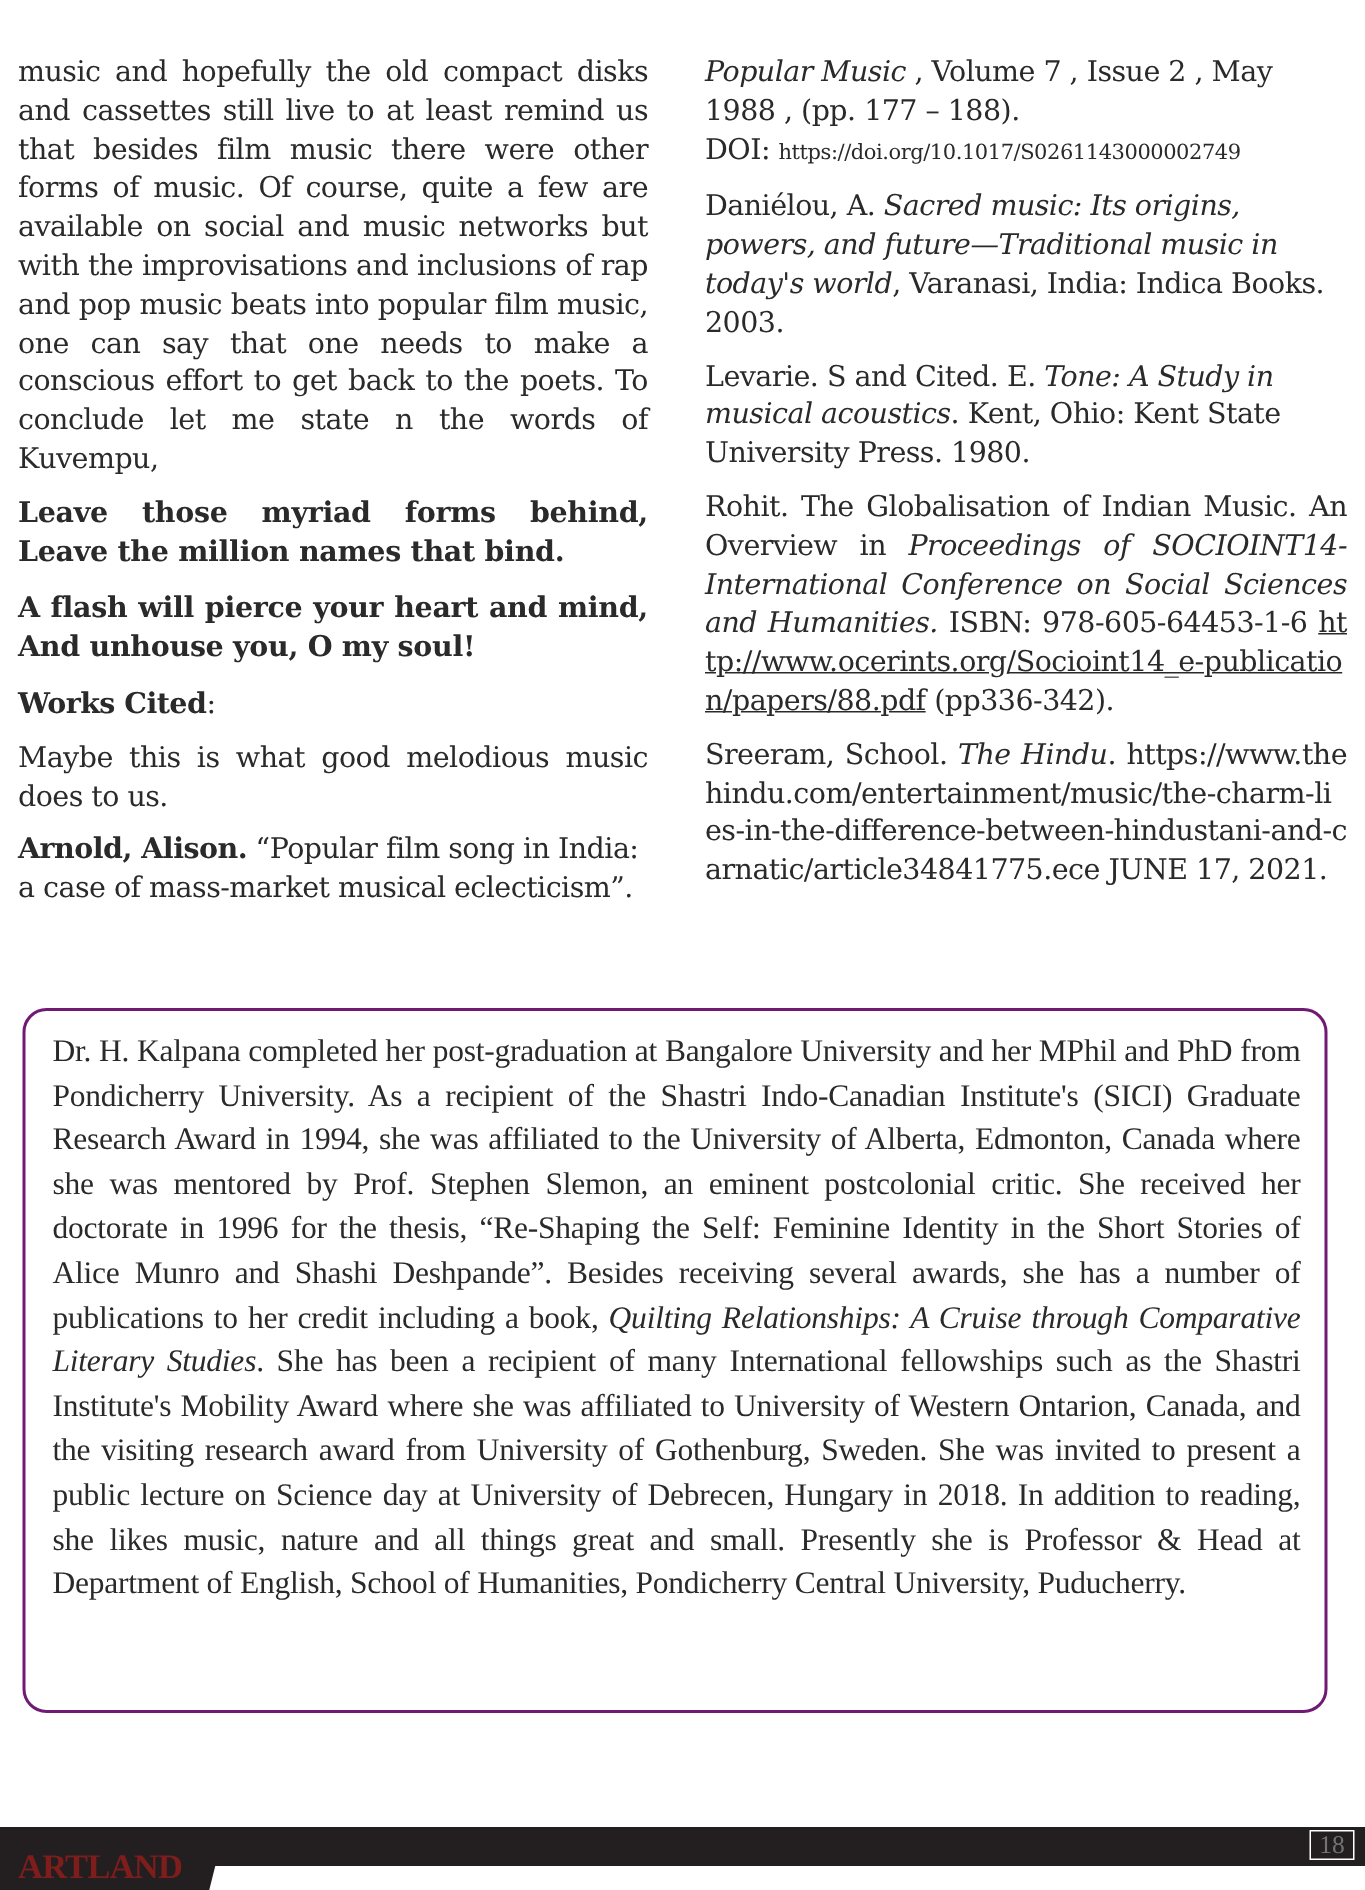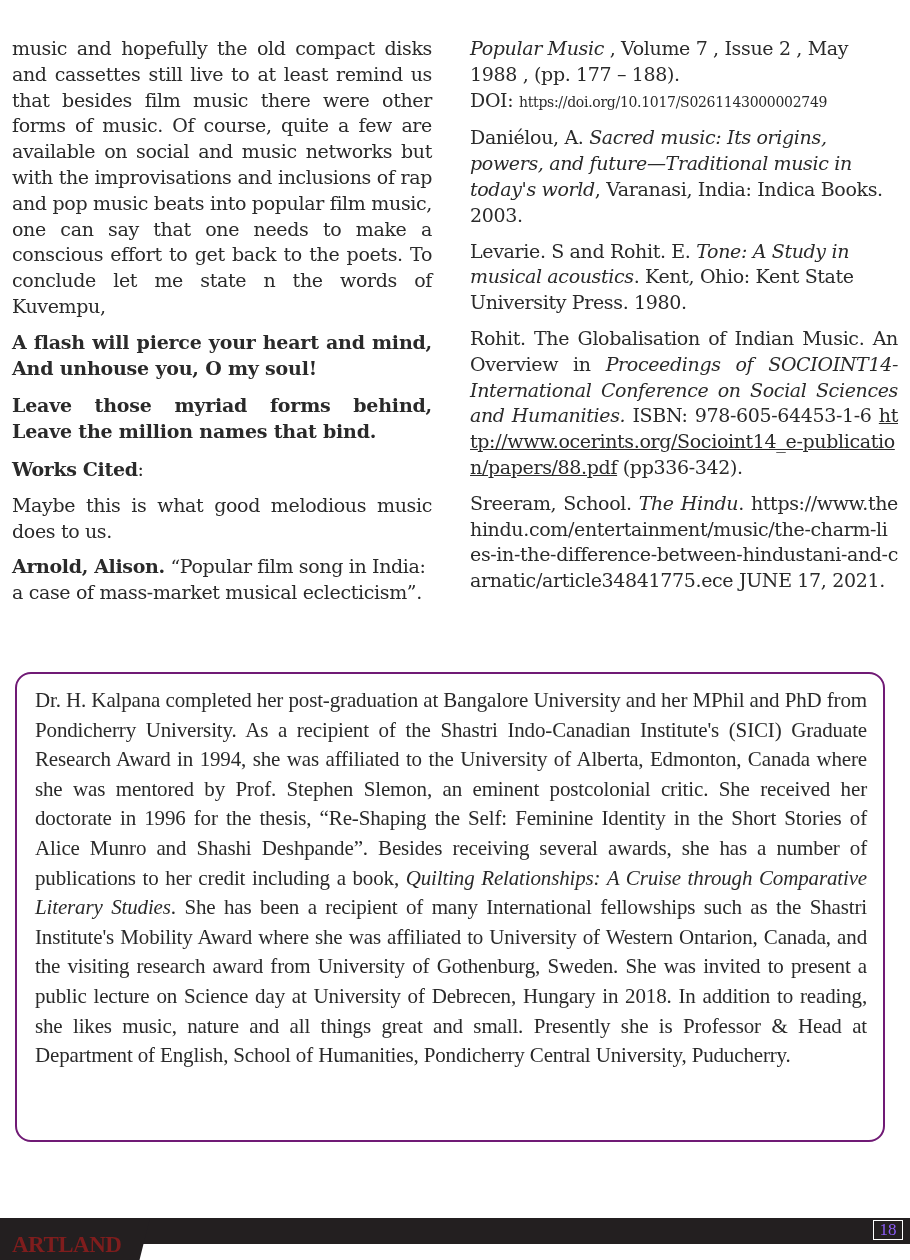--- a/index.html
+++ b/index.html
@@ -99,35 +99,35 @@
       line-height: 26px;
     }
     .page-num {
       position: absolute;
       left: 873px;
       top: 1220px;
       width: 30px;
       height: 20px;
       border: 1.5px solid #ffffff;
       box-sizing: border-box;
-      color: #8b5cf6;
+      color: #737373;
       font-family: "Liberation Serif", "DejaVu Serif", serif;
       font-size: 17px;
       line-height: 18px;
       text-align: center;
     }
   </style>
 </head>
 <body>
 
 <div class="col col-left">
   <p class="p">music and hopefully the old compact disks and cassettes still live to at least remind us that besides film music there were other forms of music. Of course, quite a few are available on social and music networks but with the improvisations and inclusions of rap and pop music beats into popular film music, one can say that one needs to make a conscious effort to get back to the poets. To conclude let me state n the words of Kuvempu,</p>
 
+  <p class="verse">Leave those myriad forms behind, Leave the million  names that bind.</p>
   <p class="verse">A flash will pierce your heart and mind, And unhouse you, O my soul!</p>
-  <p class="verse">Leave those myriad forms behind, Leave the million  names that bind.</p>
 
   <p class="p left">
     <span class="bold">Works Cited</span><span>:</span>
   </p>
 
   <p class="p">Maybe this is what good melodious music does to us.</p>
 
   <p class="p left">
     <span class="bold">Arnold, Alison.</span><span> “Popular film song in India: a case of mass-market musical eclecticism”.</span>
   </p>
@@ -137,21 +137,21 @@
   <p class="p left">
     <span class="ital">Popular Music</span><span> , Volume 7 , Issue 2 , May 1988 , (pp. 177 – 188).</span><br>
     <span>DOI: </span><span class="doi-link">https://doi.org/10.1017/S0261143000002749</span>
   </p>
 
   <p class="p left">
     <span>Daniélou, A. </span><span class="ital">Sacred music: Its origins, powers, and future—Traditional music in today's world</span><span>, Varanasi, India: Indica Books. 2003.</span>
   </p>
 
   <p class="p left">
-    <span>Levarie. S and Rohit. E. </span><span class="ital">Tone: A Study in musical acoustics</span><span>. Kent, Ohio: Kent State University Press. 1980.</span>
+    <span>Levarie. S and Cited. E. </span><span class="ital">Tone: A Study in musical acoustics</span><span>. Kent, Ohio: Kent State University Press. 1980.</span>
   </p>
 
   <p class="p">
     <span>Rohit. The Globalisation of Indian Music. An Overview in </span><span class="ital">Proceedings of SOCIOINT14-International Conference on Social Sciences and Humanities.</span><span> ISBN: 978-605-64453-1-6</span>
     <span class="link" style="word-break: break-all;">http://www.ocerints.org/Socioint14_e-publication/papers/88.pdf</span><span> (pp336-342).</span>
   </p>
 
   <p class="p" style="word-break: break-all;">
     <span>Sreeram, School. </span><span class="ital">The Hindu</span><span>.</span>
     <span>https://www.thehindu.com/entertainment/music/the-charm-lies-in-the-difference-between-hindustani-and-carnatic/article34841775.ece</span><span> JUNE 17, 2021.</span>

